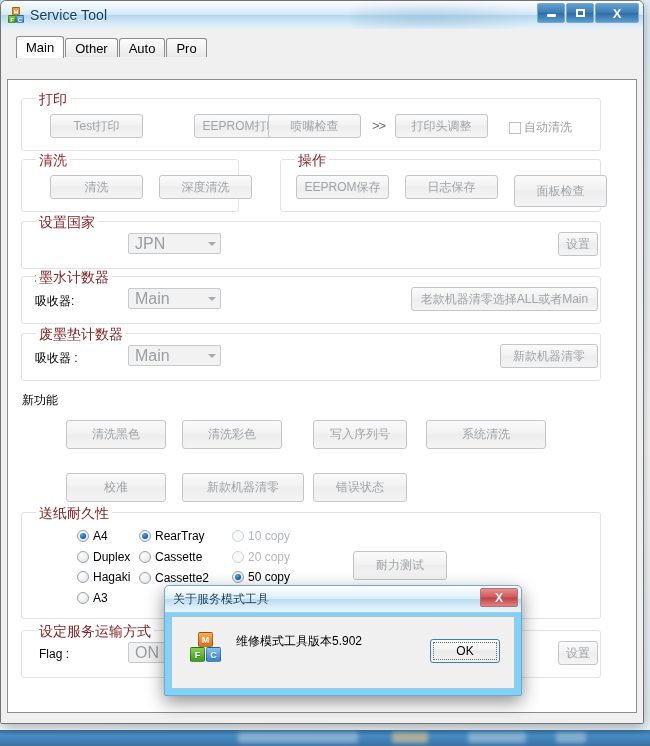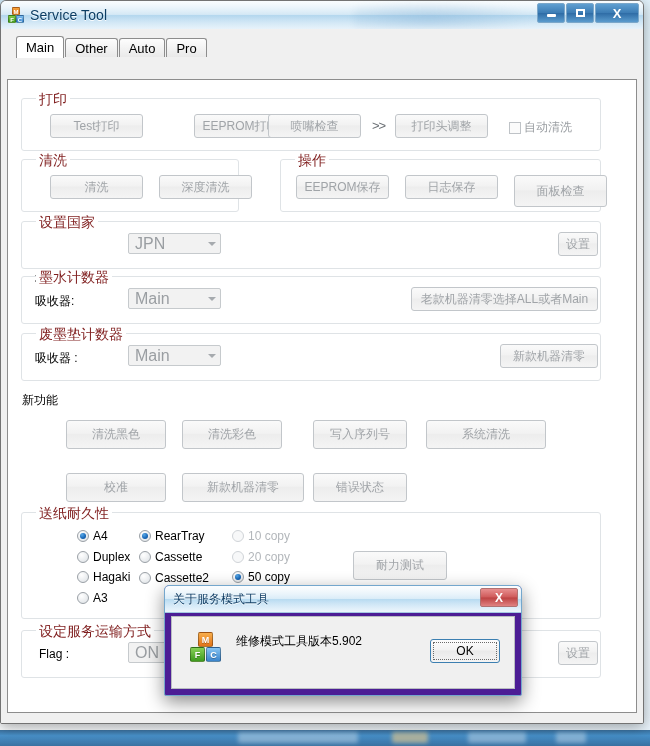--- a/index.html
+++ b/index.html
@@ -316,21 +316,21 @@
     letter-spacing: -1px;
   }
 
   
   #about-dialog {
     position: absolute;
     left: 164px;
     top: 585px;
     width: 358px;
     height: 111px;
-    background: #4c1d95;
+    background: #7dd3fc;
     border: 1px solid #74a7cd;
     border-radius: 5px 5px 2px 2px;
     box-shadow: 0 6px 18px rgba(0,0,0,.45);
     box-sizing: border-box;
     z-index: 30;
     overflow: hidden;
   }
   #about-titlebar {
     height: 26px;
     position: relative;

